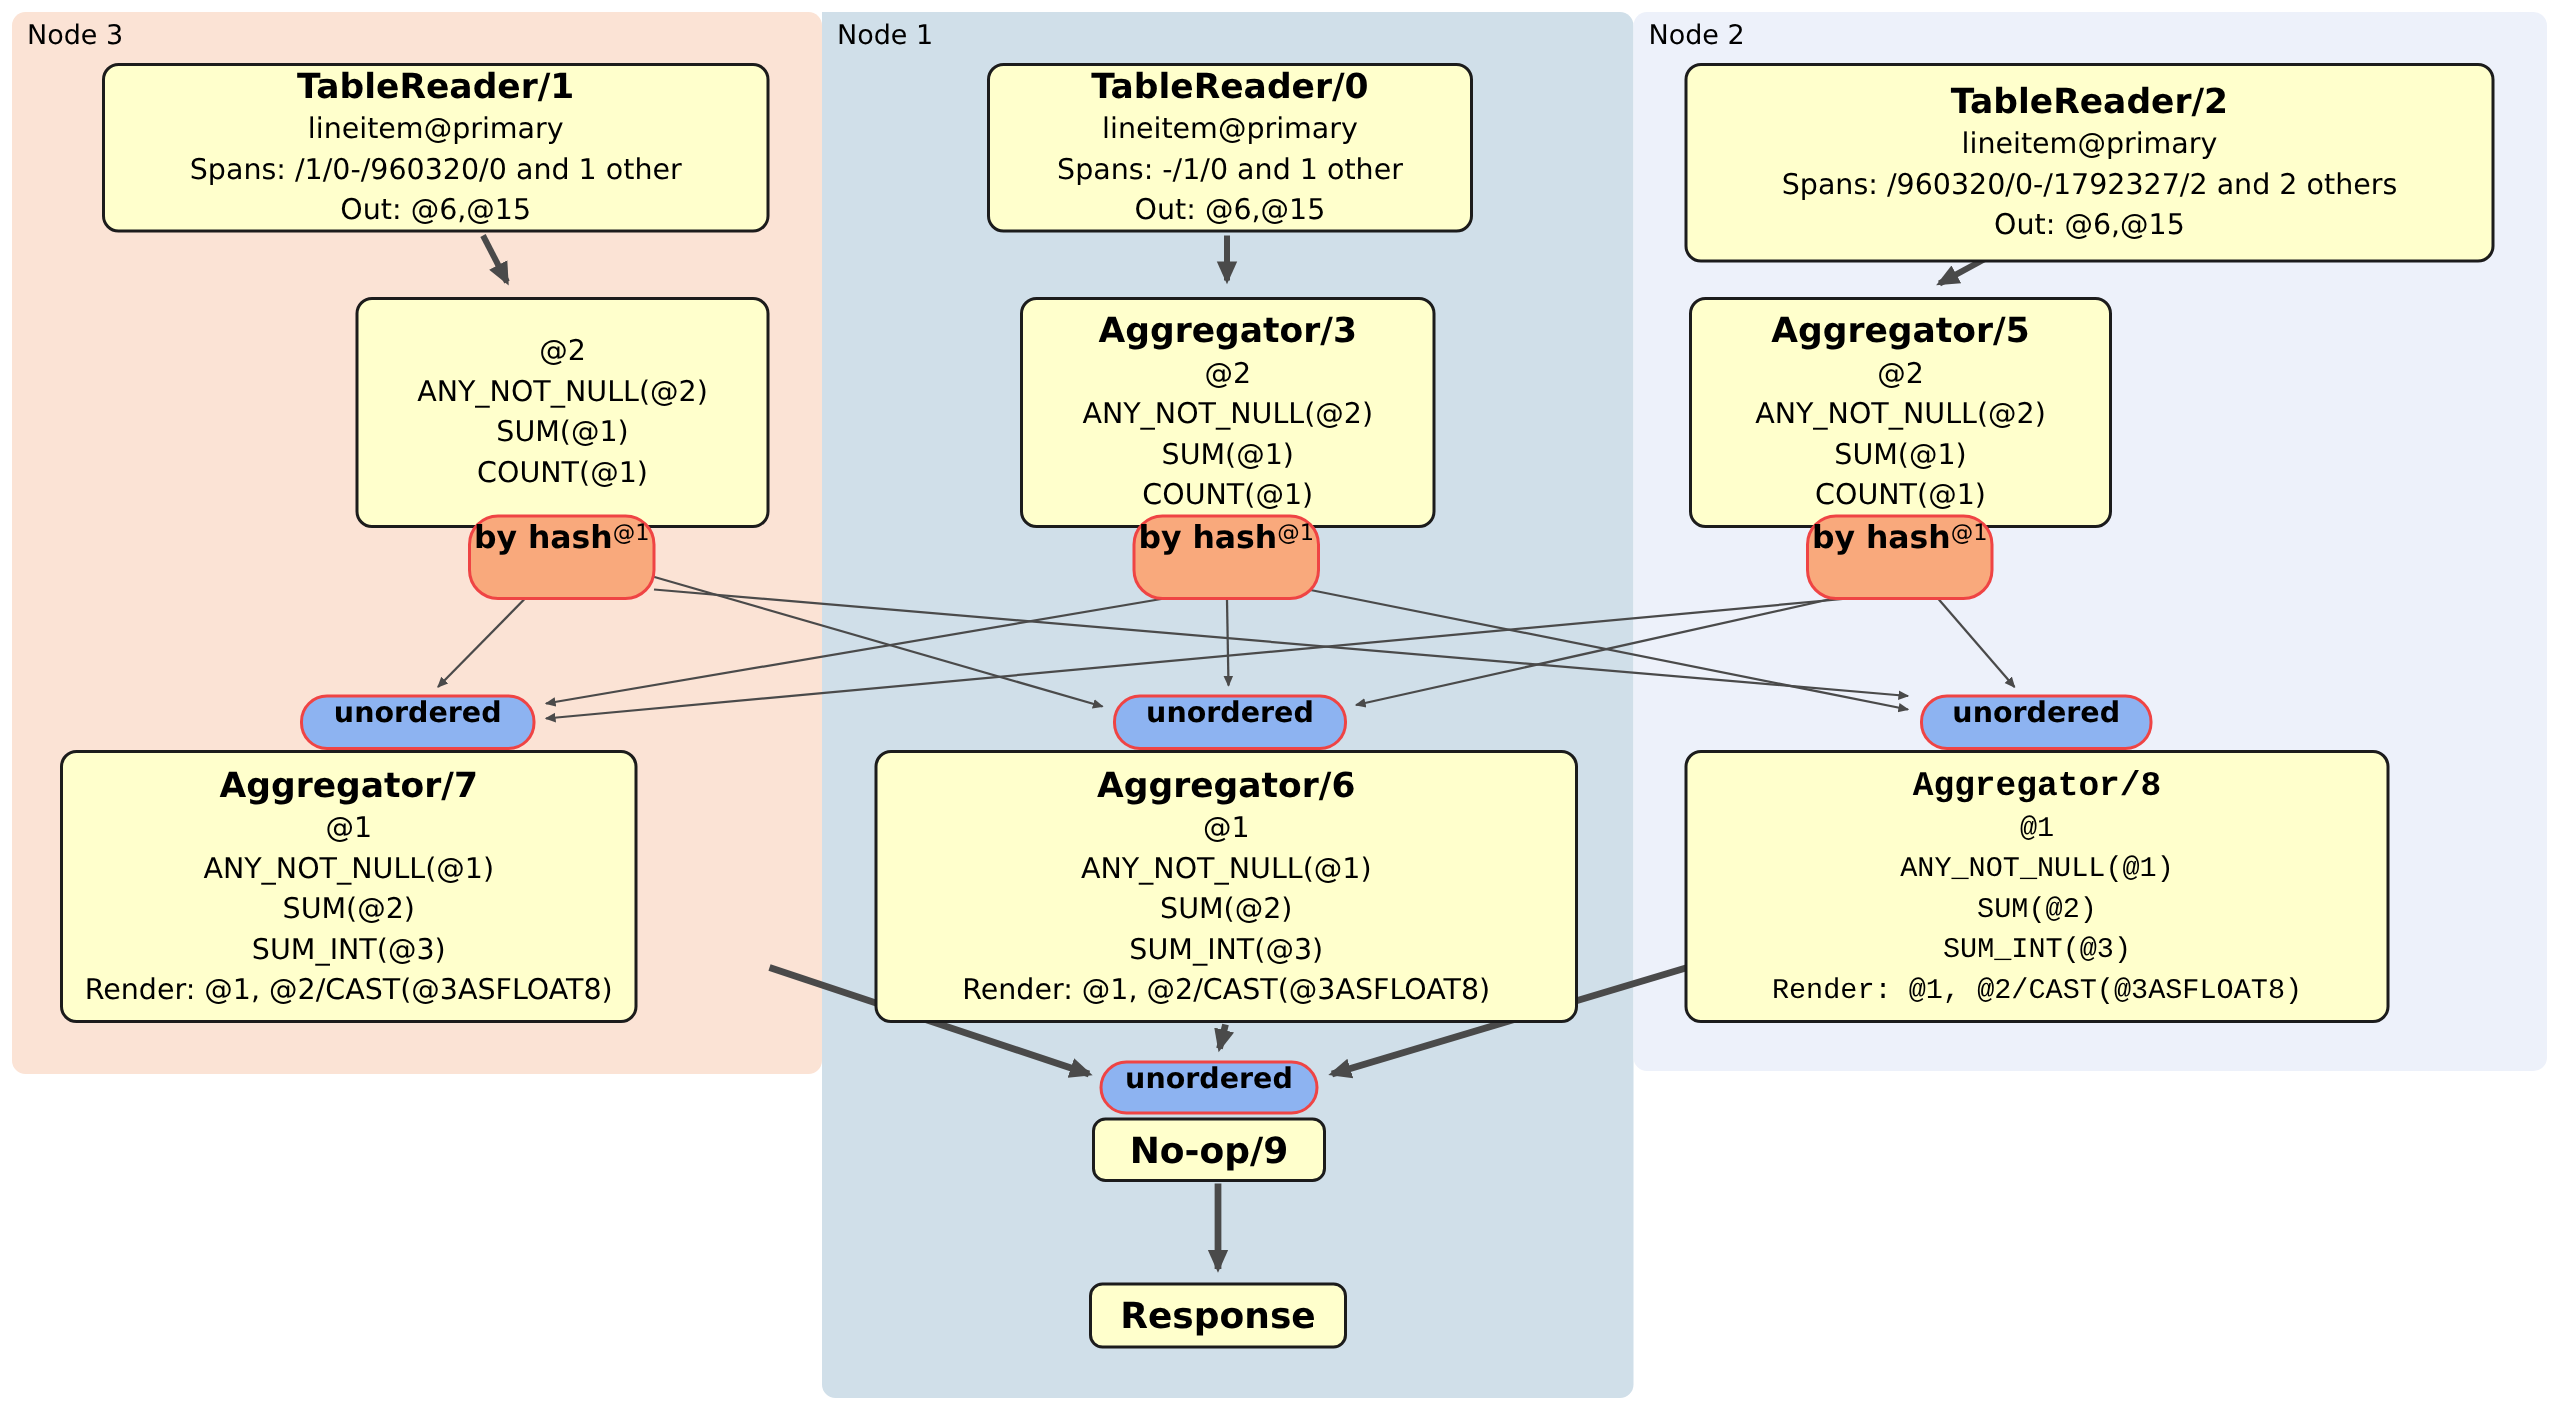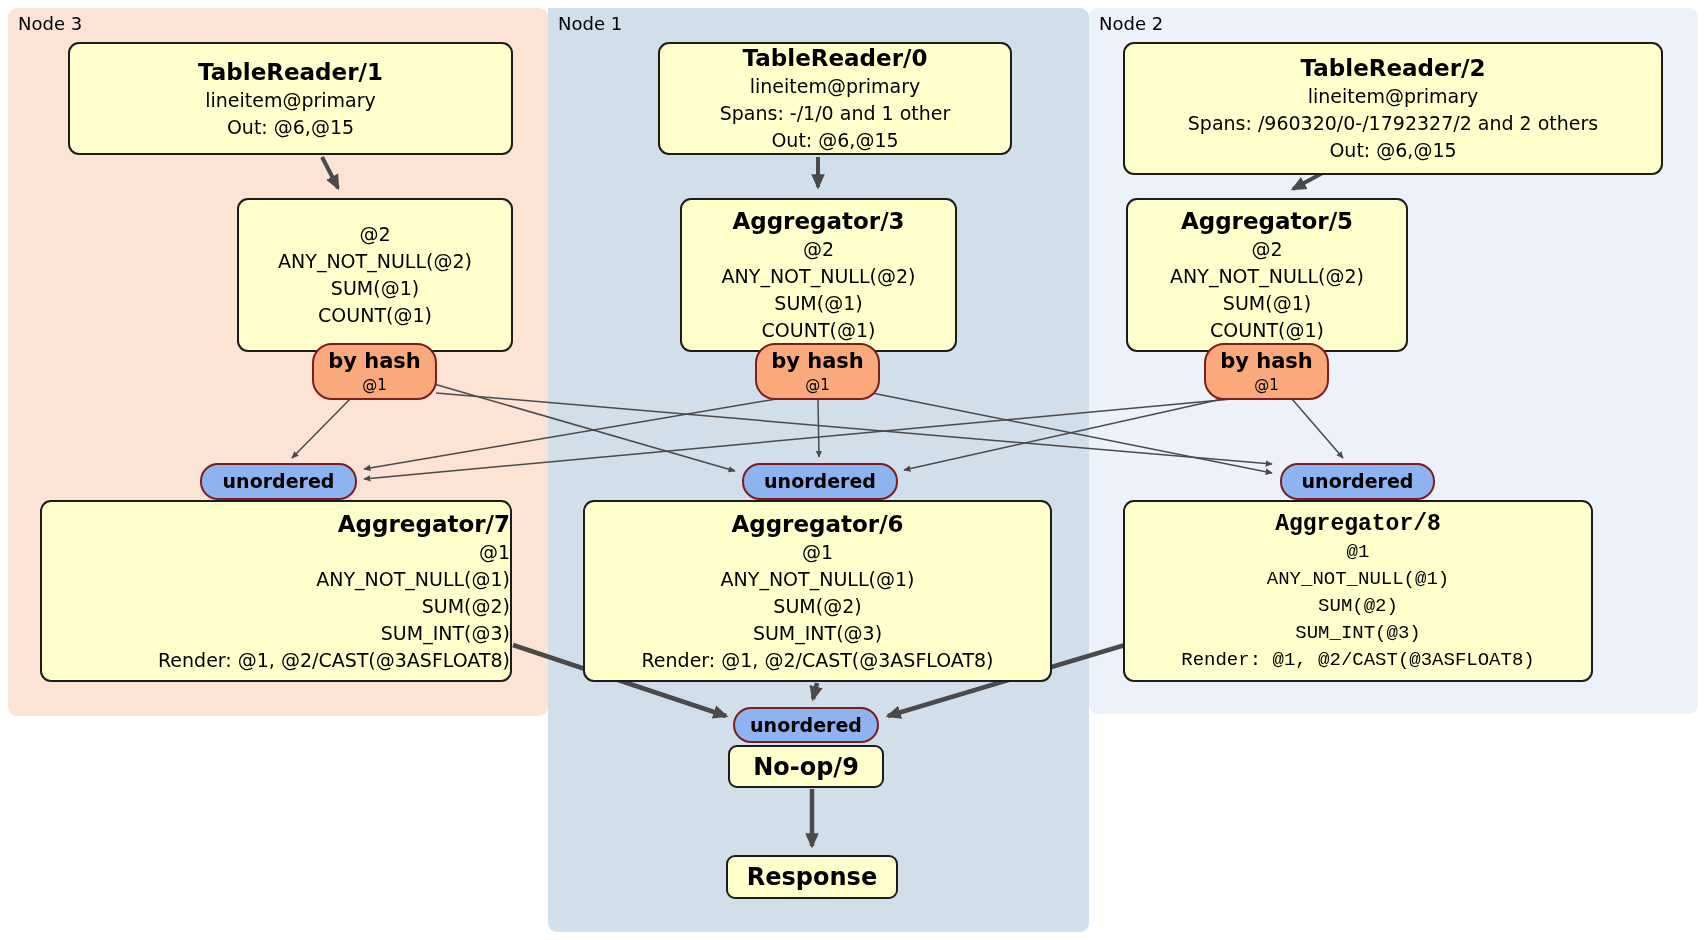--- a/index.html
+++ b/index.html
@@ -42,25 +42,25 @@
   }
   .pbox .line{
     font-size:19px;
     line-height:27px;
     color:#000;
     white-space:nowrap;
   }
   .pill{
     position:absolute;
     z-index:4;
-    border:2px solid #7f1d1d;
-    text-align:center;
+    border:2px solid #ef4444;
+    text-align:left;
     box-sizing:border-box;
     display:flex;
-    flex-direction:column;
+    flex-direction:row;
     justify-content:center;
   }
   .hash-pill{
     background:#f9a97c;
     border-radius:20px;
   }
   .hash-pill .pill-title{
     font-weight:bold;
     font-size:21px;
     line-height:27px;
@@ -83,26 +83,26 @@
   }
   
   #region-node3{left:8px;top:8px;width:540px;height:708px;background:#fbe3d5;}
   #region-node1{left:548px;top:8px;width:541px;height:924px;background:#d0dfe9;border-radius:0 9px 9px 9px;}
   #region-node2{left:1089px;top:8px;width:609px;height:706px;background:#edf1fa;}
   #label-node3{left:18px;top:13px;}
   #label-node1{left:558px;top:13px;}
   #label-node2{left:1099px;top:13px;}
   
   #tr1{left:68px;top:42px;width:445px;height:113px;}
-  #tr0{left:658px;top:42px;width:354px;height:113px;}
+  #tr0{left:658px;top:42px;width:324px;height:113px;}
   #tr2{left:1123px;top:42px;width:540px;height:133px;}
   #agg4{left:237px;top:198px;width:276px;height:154px;}
   #agg3{left:680px;top:198px;width:277px;height:154px;}
   #agg5{left:1126px;top:198px;width:282px;height:154px;}
-  #agg7{left:40px;top:500px;width:472px;height:182px;align-items:flex-end;}
+  #agg7{left:40px;top:500px;width:385px;height:182px;}
   #agg6{left:583px;top:500px;width:469px;height:182px;}
   #agg8{left:1123px;top:500px;width:470px;height:182px;font-family:Liberation Mono, monospace;}
   
   #hash4{left:312px;top:343px;width:125px;height:57px;}
   #hash3{left:755px;top:343px;width:125px;height:57px;}
   #hash5{left:1204px;top:343px;width:125px;height:57px;}
   
   #un7{left:200px;top:463px;width:157px;height:37px;}
   #un6{left:742px;top:463px;width:156px;height:37px;}
   #un8{left:1280px;top:463px;width:155px;height:37px;}
@@ -153,20 +153,21 @@
     <line x1="513" y1="645" x2="726" y2="716" stroke="#4a4a4a" stroke-width="4.5" marker-end="url(#ah-thick)"></line>
     <line x1="817" y1="683" x2="813" y2="699" stroke="#4a4a4a" stroke-width="4.5" marker-end="url(#ah-thick)"></line>
     <line x1="1125" y1="645" x2="888" y2="716" stroke="#4a4a4a" stroke-width="4.5" marker-end="url(#ah-thick)"></line>
 
     <line x1="812" y1="789" x2="812" y2="846" stroke="#4a4a4a" stroke-width="4.5" marker-end="url(#ah-thick)"></line>
   </svg>
 
   <div class="pbox" id="tr1">
     <div class="title">TableReader/1</div>
     <div class="line">lineitem@primary</div>
+    <div class="line">Spans: /1/0-/960320/0 and 1 other</div>
     <div class="line">Out: @6,@15</div>
   </div>
   <div class="pbox" id="agg4">
     <div class="line">@2</div>
     <div class="line">ANY_NOT_NULL(@2)</div>
     <div class="line">SUM(@1)</div>
     <div class="line">COUNT(@1)</div>
   </div>
   <div class="pill hash-pill" id="hash4">
     <div class="pill-title">by hash</div>

